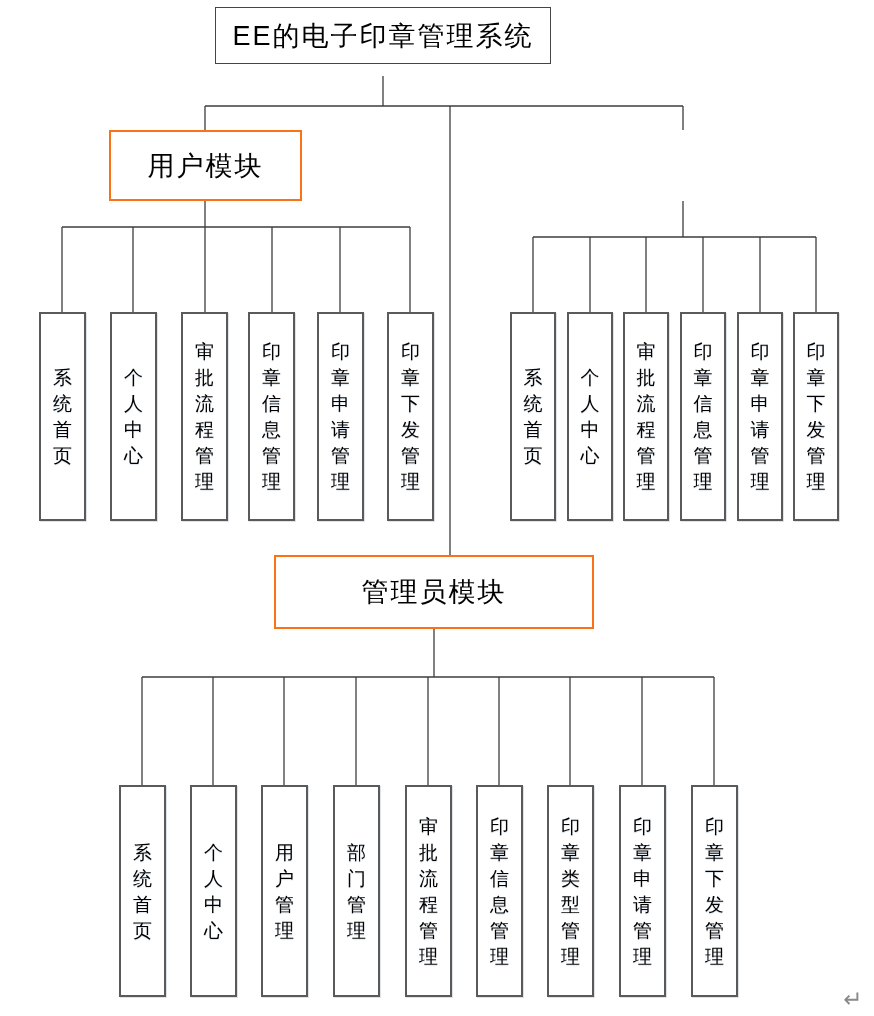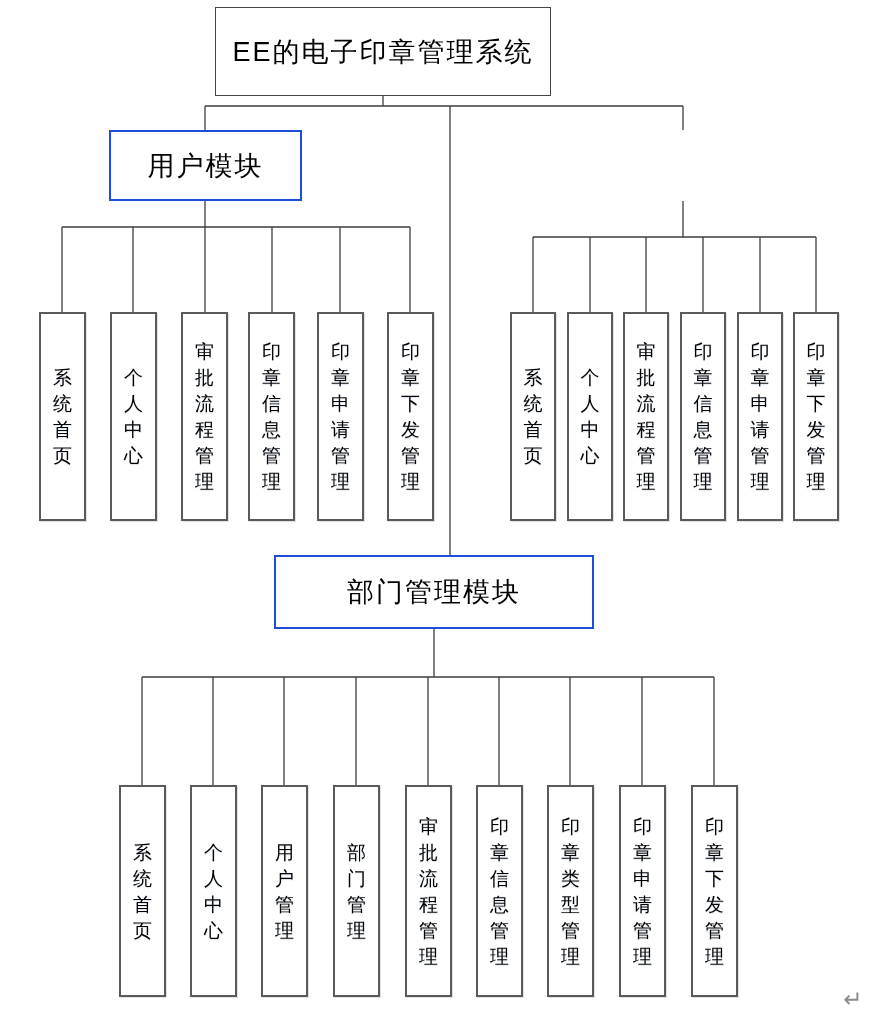--- a/index.html
+++ b/index.html
@@ -3,26 +3,26 @@
 <meta charset="utf-8">
 <style>
   html,body{margin:0;padding:0;}
   body{
     width:874px;height:1016px;position:relative;background:#ffffff;
     font-family:"Liberation Sans",sans-serif;color:#000000;overflow:hidden;
   }
   #stage{position:absolute;left:0;top:0;width:874px;height:1016px;}
   #wires{position:absolute;left:0;top:0;z-index:0;}
   .hbox{
-    position:absolute;background:#ffffff;border:2px solid #1d4ed8;
+    position:absolute;background:#ffffff;border:2px solid #f97316;
     display:flex;align-items:center;justify-content:center;
     box-sizing:border-box;z-index:1;
   }
   .hbox .hlabel{font-size:27px;letter-spacing:2px;white-space:nowrap;}
-  #root-box{left:215px;top:7px;width:336px;height:89px;border-color:#454545;border-width:1.5px;}
+  #root-box{left:215px;top:7px;width:336px;height:57px;border-color:#454545;border-width:1.5px;}
   #user-box{left:109px;top:130px;width:193px;height:71px;}
   #dept-box{left:587px;top:130px;width:192px;height:71px;}
   #admin-box{left:274px;top:555px;width:320px;height:74px;}
   .vbox{
     position:absolute;background:#ffffff;border:2px solid #5a5a5a;
     display:flex;align-items:center;justify-content:center;
     box-sizing:border-box;z-index:1;
     box-shadow:1px 1px 0 rgba(160,175,195,0.35);
   }
   .r1{top:312px;height:209px;width:47px;}
@@ -81,21 +81,21 @@
   </svg>
 
   <div class="hbox" id="root-box">
     <span class="hlabel">EE的电子印章管理系统</span>
   </div>
 
   <div class="hbox" id="user-box">
     <span class="hlabel">用户模块</span>
   </div>
   <div class="hbox" id="admin-box">
-    <span class="hlabel">部门管理模块</span>
+    <span class="hlabel">管理员模块</span>
   </div>
 
   <div>
     <div class="vbox r1" style="left:39px">
         <div class="vtext">
           <span class="vchar">系</span>
           <span class="vchar">统</span>
           <span class="vchar">首</span>
           <span class="vchar">页</span>
         </div>

